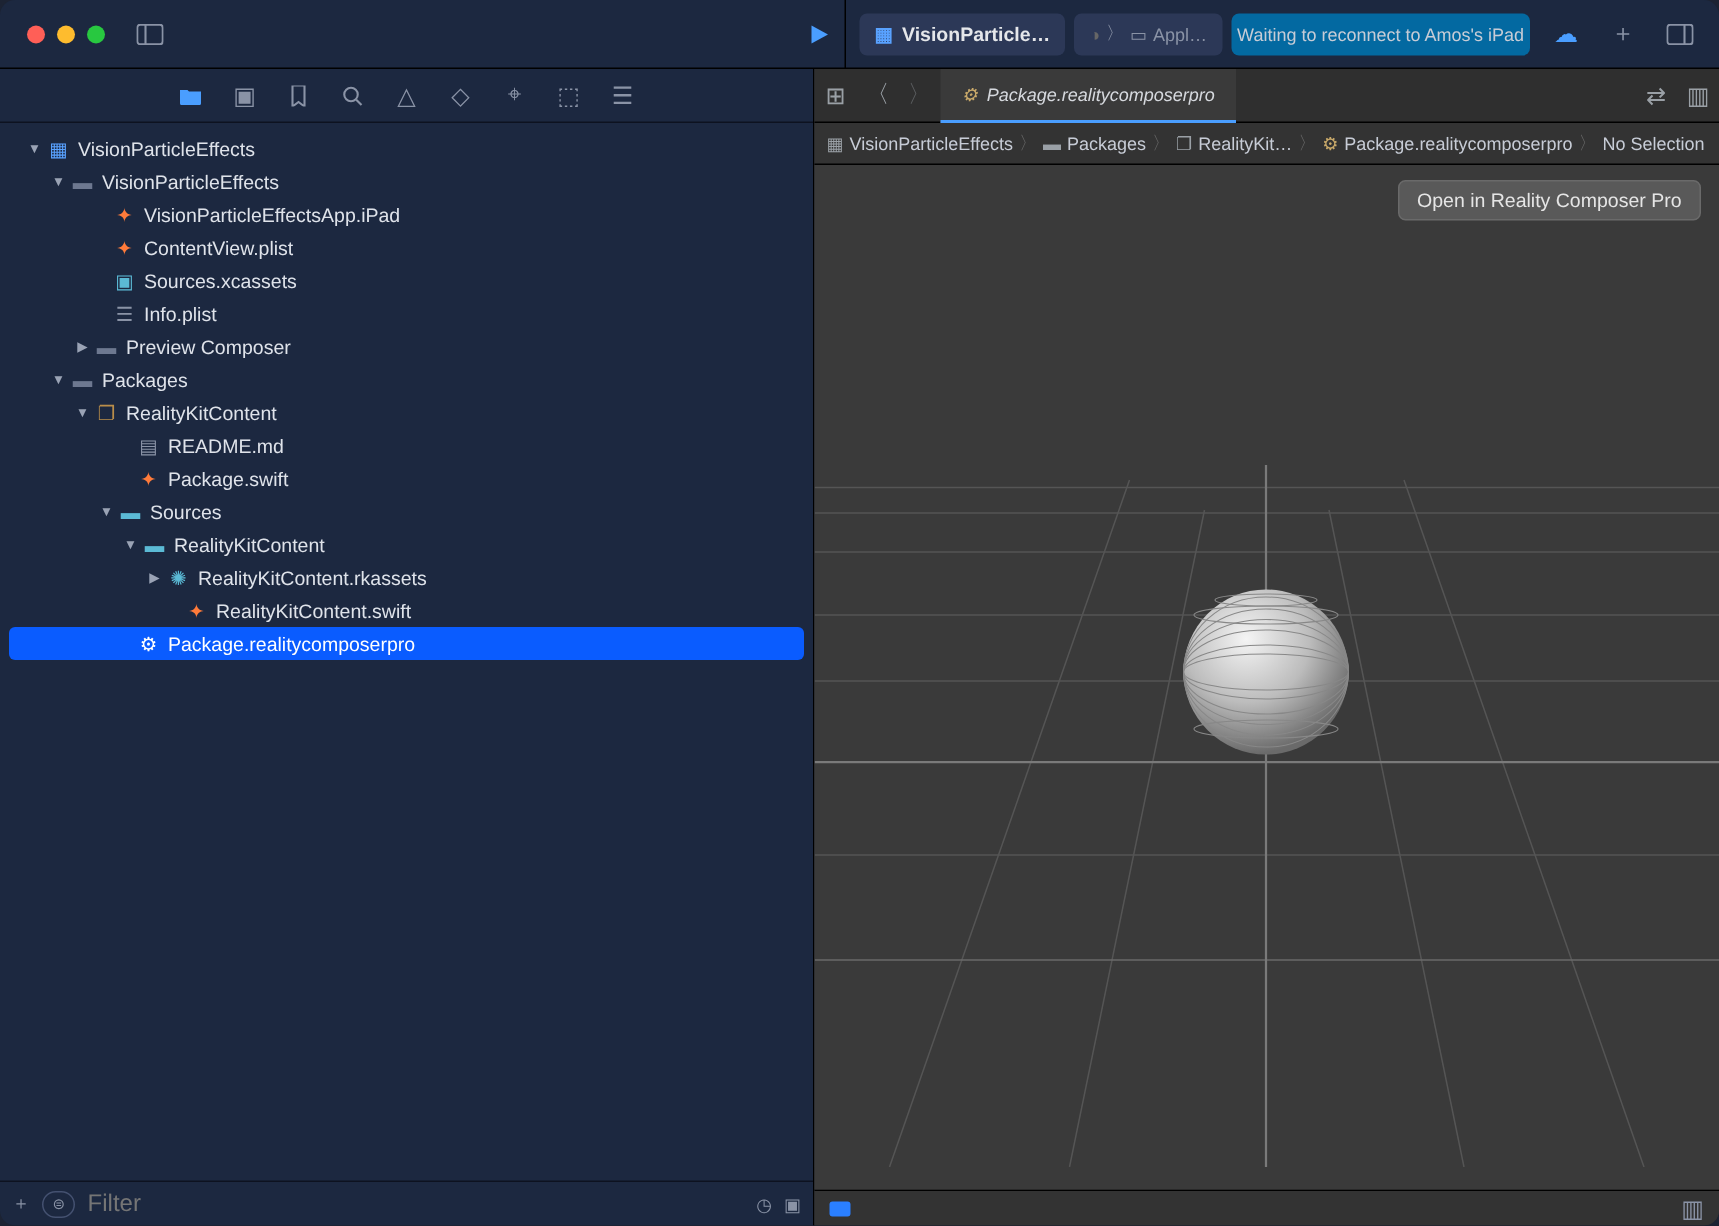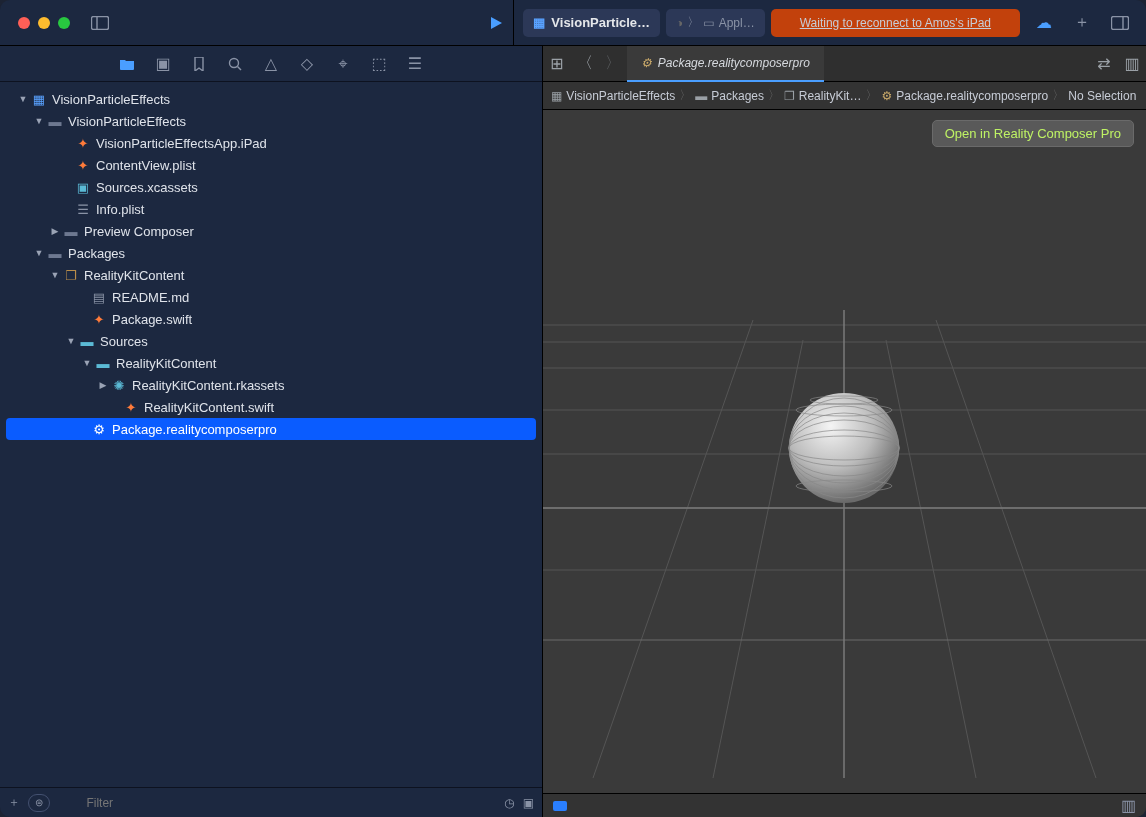--- a/index.html
+++ b/index.html
@@ -11,54 +11,54 @@
 .traffic { display:flex; gap:8px; padding-left:18px; padding-right:14px; }
 .traffic div { width:12px; height:12px; border-radius:50%; }
 .tl-red{background:#ff5f57;} .tl-yel{background:#febc2e;} .tl-grn{background:#28c840;}
 .tb-btn { width:32px; height:32px; display:flex; align-items:center; justify-content:center; color:#8a93a6; border-radius:5px; }
 .tb-spacer{flex:1;}
 .tb-divider{width:1px;height:46px;background:#000;margin:0 1px;}
 .run-btn { color:#4a9eff; }
 .scheme { display:flex; align-items:center; height:28px; background:#2c3857; border-radius:5px; color:#e5e7ea; font-size:13px; font-weight:600; padding:0 10px; margin-left:8px;}
 .scheme .i{margin-right:6px;color:#59a2ff;}
 .device { display:flex; align-items:center; height:28px; background:#2c3857; border-radius:5px; color:#8a93a6; font-size:12px; padding:0 10px; margin-left:6px;}
-.status { display:flex; align-items:center; height:28px; background:#c2410c; border-radius:5px; color:#c7ccd6; font-size:12px; padding:0 29px; margin-left:6px;text-decoration:underline;}
+.status { display:flex; align-items:center; height:28px; background:#0369a1; border-radius:5px; color:#c7ccd6; font-size:12px; padding:0 4px; margin-left:6px;}
 .right-btns{display:flex;align-items:center;margin-left:8px;margin-right:10px;gap:6px;}
 
 
 .body { flex:1; display:flex; }
 
 
 .sidebar { width:543px; background:#1c2840; display:flex; flex-direction:column; border-right:1px solid #000;}
 .nav-tabs { height:36px; display:flex; align-items:center; justify-content:center; gap:16px; color:#8a93a6; border-bottom:1px solid #0d1220;}
 .nav-tabs .t { width:20px; height:20px; display:flex; align-items:center; justify-content:center; }
 .nav-tabs .t.active { color:#4a9eff; }
 .tree { flex:1; overflow:auto; padding:6px 0; color:#dfe3ea; font-size:13px; }
 .row { display:flex; align-items:center; height:22px; padding-right:8px; white-space:nowrap;}
 .row .disc { width:10px; margin-right:2px; color:#9aa3b5; font-size:9px; text-align:center;}
 .row .ic { width:18px; text-align:center; margin-right:4px;}
 .row.sel { background:#0a5cff; color:#fff; border-radius:4px; margin:0 6px; }
 .row.sel .ic,.row.sel .disc{color:#fff;}
 .swift{color:#ff7b3a;} .fold{color:#6d7890;} .proj{color:#59a2ff;} .pkg{color:#b98d4a;} .teal{color:#5bbad5;} .md{color:#8a93a6;} .plist{color:#8a93a6;} .rcp{color:#b6bdcb;} .srcfold{color:#5bbad5;}
 .filter { height:30px; display:flex; align-items:center; padding:0 8px; border-top:1px solid #0d1220; color:#8a93a6; font-size:12px; gap:8px;}
-.filter input{flex:1;background:transparent;border:none;color:#8a93a6;font-size:12px;outline:none;margin-left:28px;}
+.filter input{flex:1;background:transparent;border:none;color:#8a93a6;font-size:16px;outline:none;}
 .filter .pill{border:1px solid #445170;border-radius:9px;height:18px;display:flex;align-items:center;padding:0 6px;font-size:10px;}
 
 
 .editor { flex:1; display:flex; flex-direction:column; background:#313131; }
 .tabbar { height:36px; display:flex; align-items:center; background:#2f2f2f; border-bottom:1px solid #000; color:#9aa0a6;}
 .tabbar .ctl{width:28px;text-align:center;}
 .tab { display:flex; align-items:center; height:36px; padding:0 14px; background:#3a3a3a; border-bottom:2px solid #4a9eff; color:#d6d9de; font-size:12px; font-style:italic; gap:6px;}
 .tabbar .flex{flex:1;}
 .jumpbar { height:28px; display:flex; align-items:center; background:#333; border-bottom:1px solid #000; color:#c7ccd6; font-size:12px; padding:0 8px; gap:4px;}
 .jumpbar .sep{color:#666;}
 .jumpbar .ji{color:#9aa0a6;}
 
 .viewport { flex:1; position:relative; background:#3a3a3a; overflow:hidden;}
-.open-rcp { position:absolute; top:10px; right:12px; background:#595959; color:#bef264; font-size:13px; padding:5px 12px; border-radius:5px; border:1px solid #6a6a6a;}
+.open-rcp { position:absolute; top:10px; right:12px; background:#595959; color:#e5e5e5; font-size:13px; padding:5px 12px; border-radius:5px; border:1px solid #6a6a6a;}
 .grid3d { position:absolute; inset:0; }
 .footer { height:24px; background:#333; border-top:1px solid #000; display:flex; align-items:center; padding:0 10px; justify-content:space-between;}
 .footer .blue{width:14px;height:10px;background:#2a7fff;border-radius:2px;}
 
 svg{display:block;}
 </style>
 </head>
 <body>
 
 <div class="window">

